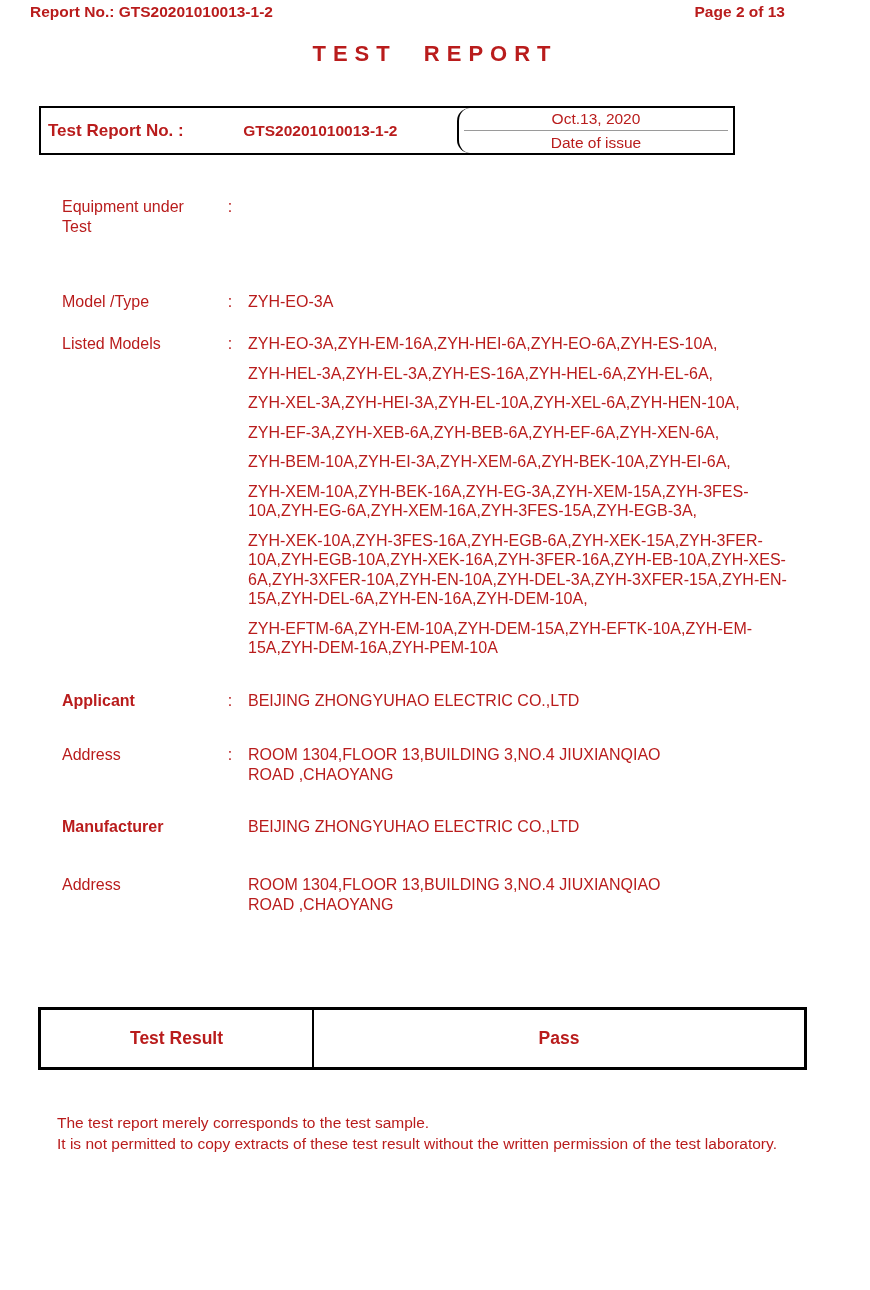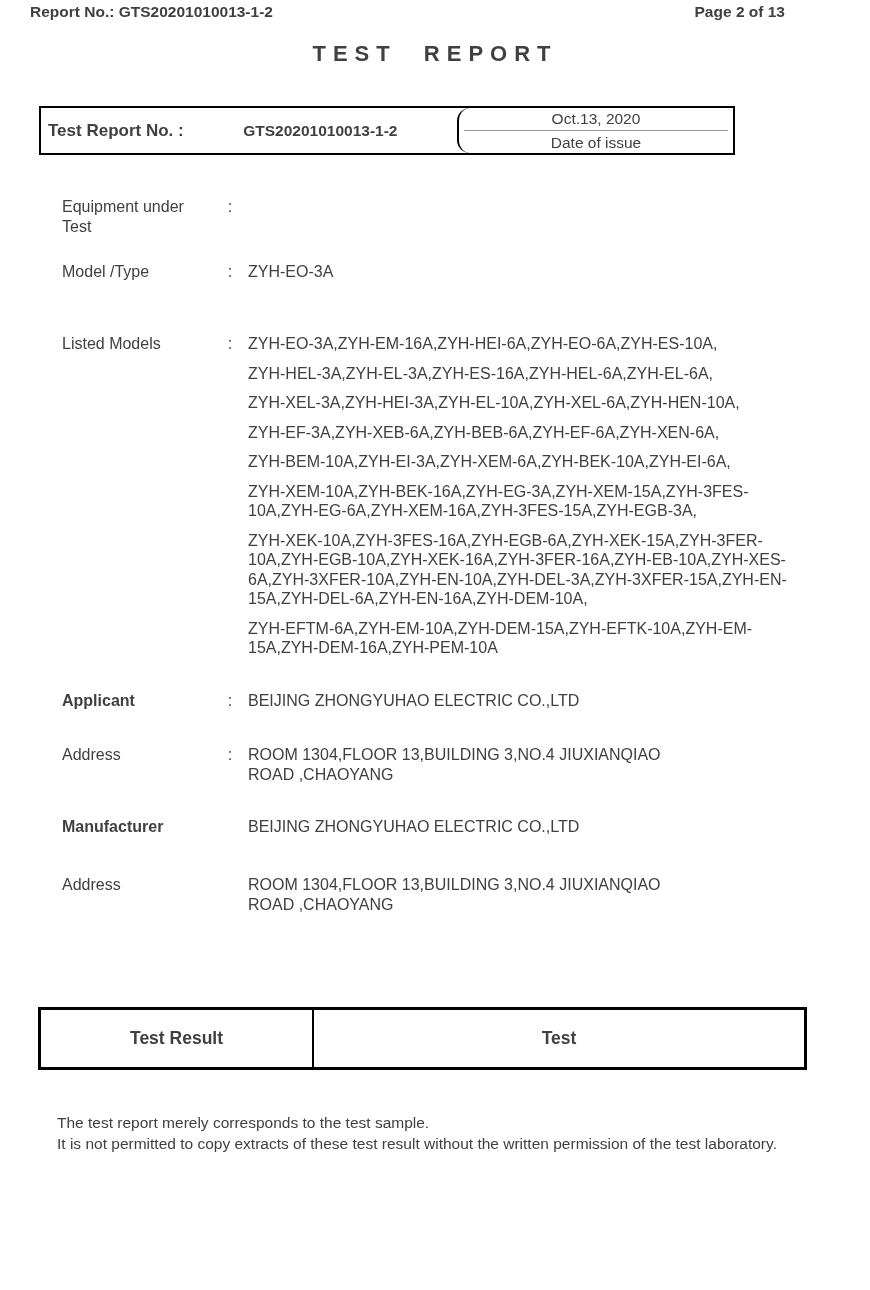--- a/index.html
+++ b/index.html
@@ -2,21 +2,21 @@
 <html><head>
 <meta charset="utf-8">
 <style>
   html,body{margin:0;padding:0;background:#e8e8e8;}
   .page{
     position:relative;
     width:870px;height:1290px;
     margin:0 auto;
     background:#ffffff;
     font-family:"Liberation Sans", sans-serif;
-    color:#404040;
+    color:#b91c1c;
     overflow:hidden;
   }
   
   .hdr-left{position:absolute;left:30px;top:3px;font-size:15.5px;font-weight:bold;}
   .hdr-right{position:absolute;right:85px;top:3px;font-size:15.5px;font-weight:bold;}
   
   .doc-title{
     position:absolute;top:41px;left:0;width:100%;
     text-align:center;font-size:22px;font-weight:bold;
     letter-spacing:7px;word-spacing:14px;
@@ -87,21 +87,21 @@
       <div class="tbl1-rule"></div>
       <div class="tbl1-datelabel">Date of issue</div>
     </div>
   </div>
 
   <div class="frow" style="top:197px">
     <div class="flabel">Equipment under Test</div>
     <div class="fcolon">:</div>
   </div>
 
-  <div class="frow" style="top:262px">
+  <div class="frow" style="top:292px">
     <div class="flabel">Model /Type</div>
     <div class="fcolon">:</div>
     <div class="fvalue">ZYH-EO-3A</div>
   </div>
 
   <div class="frow" style="top:334px">
     <div class="flabel">Listed Models</div>
     <div class="fcolon">:</div>
     <div class="fvalue">
       <div class="lm-p">ZYH-EO-3A,ZYH-EM-16A,ZYH-HEI-6A,ZYH-EO-6A,ZYH-ES-10A,</div>
@@ -134,21 +134,21 @@
   </div>
 
   <div class="frow" style="top:875px">
     <div class="flabel">Address</div>
     <div class="fcolon"></div>
     <div class="fvalue addr">ROOM 1304,FLOOR 13,BUILDING 3,NO.4 JIUXIANQIAO ROAD ,CHAOYANG</div>
   </div>
 
   <div class="tbl2">
     <div class="tbl2-left">Test Result</div>
-    <div class="tbl2-right">Test</div>
+    <div class="tbl2-right">Pass</div>
   </div>
 
   <div class="footer">
     <div>The test report merely corresponds to the test sample.</div>
     <div class="footer-just">It is not permitted to copy extracts of these test result without the written permission of the test laboratory.</div>
   </div>
 
 </div>
 
 </body></html>

